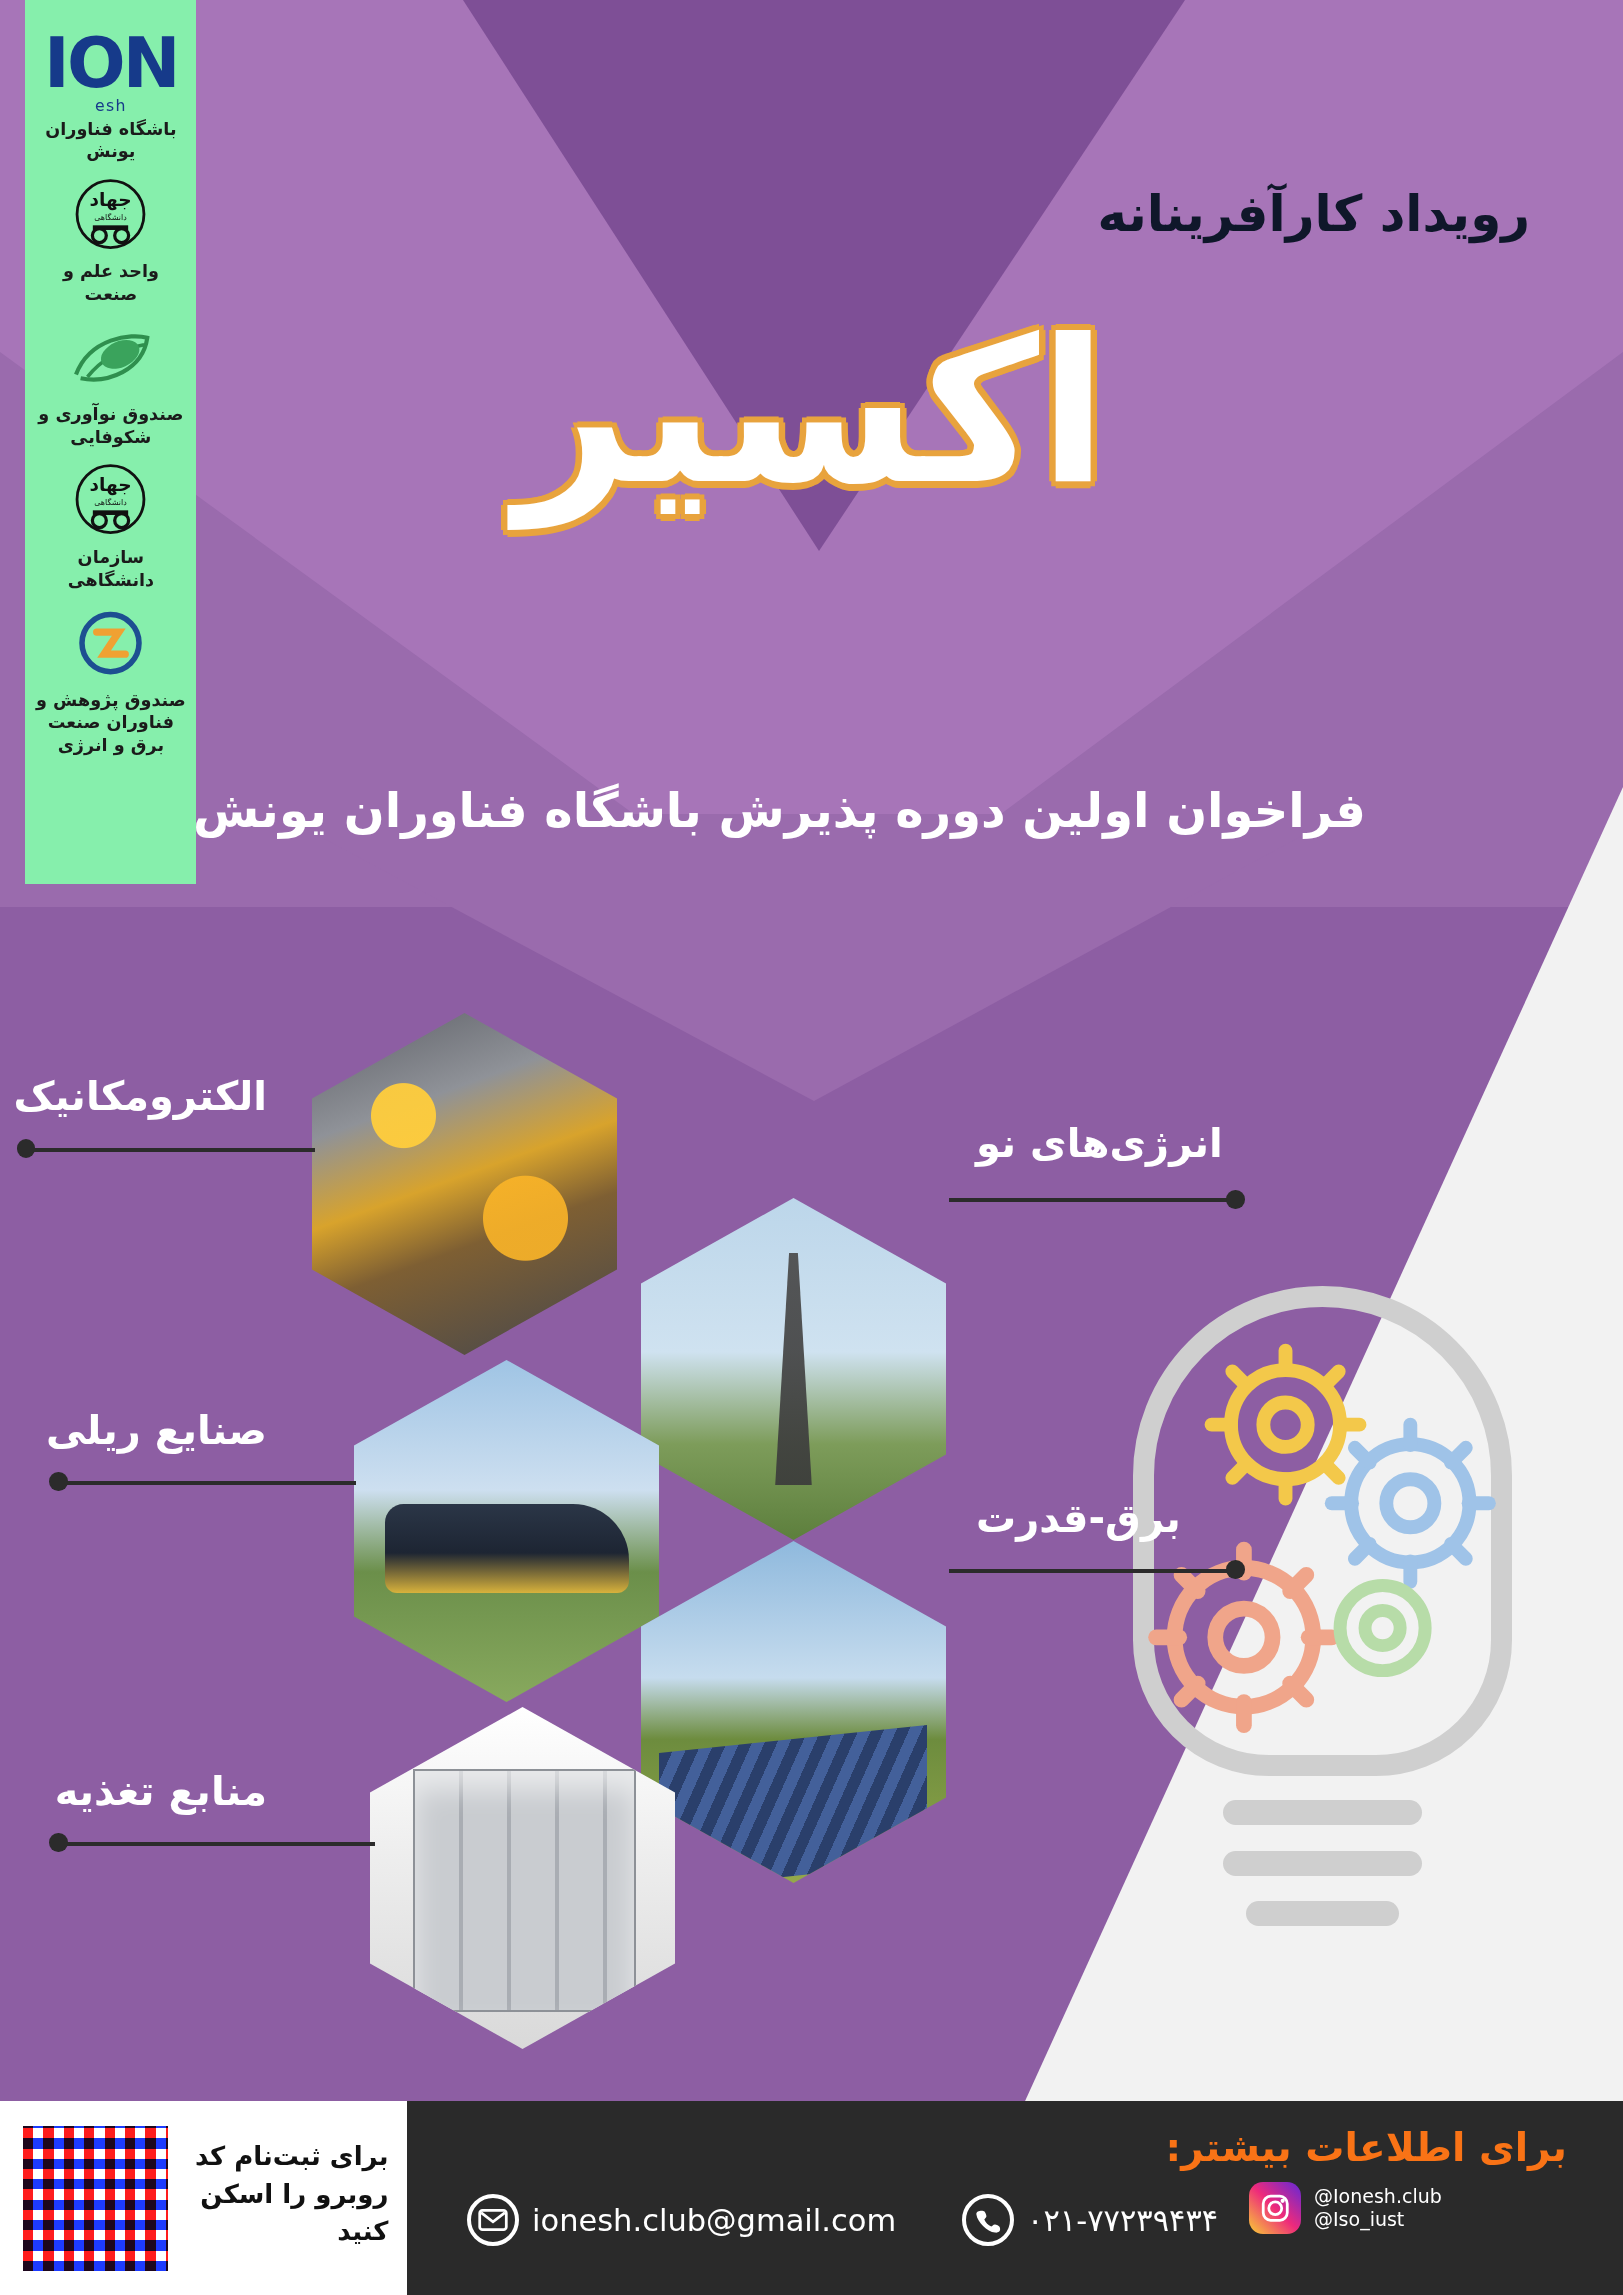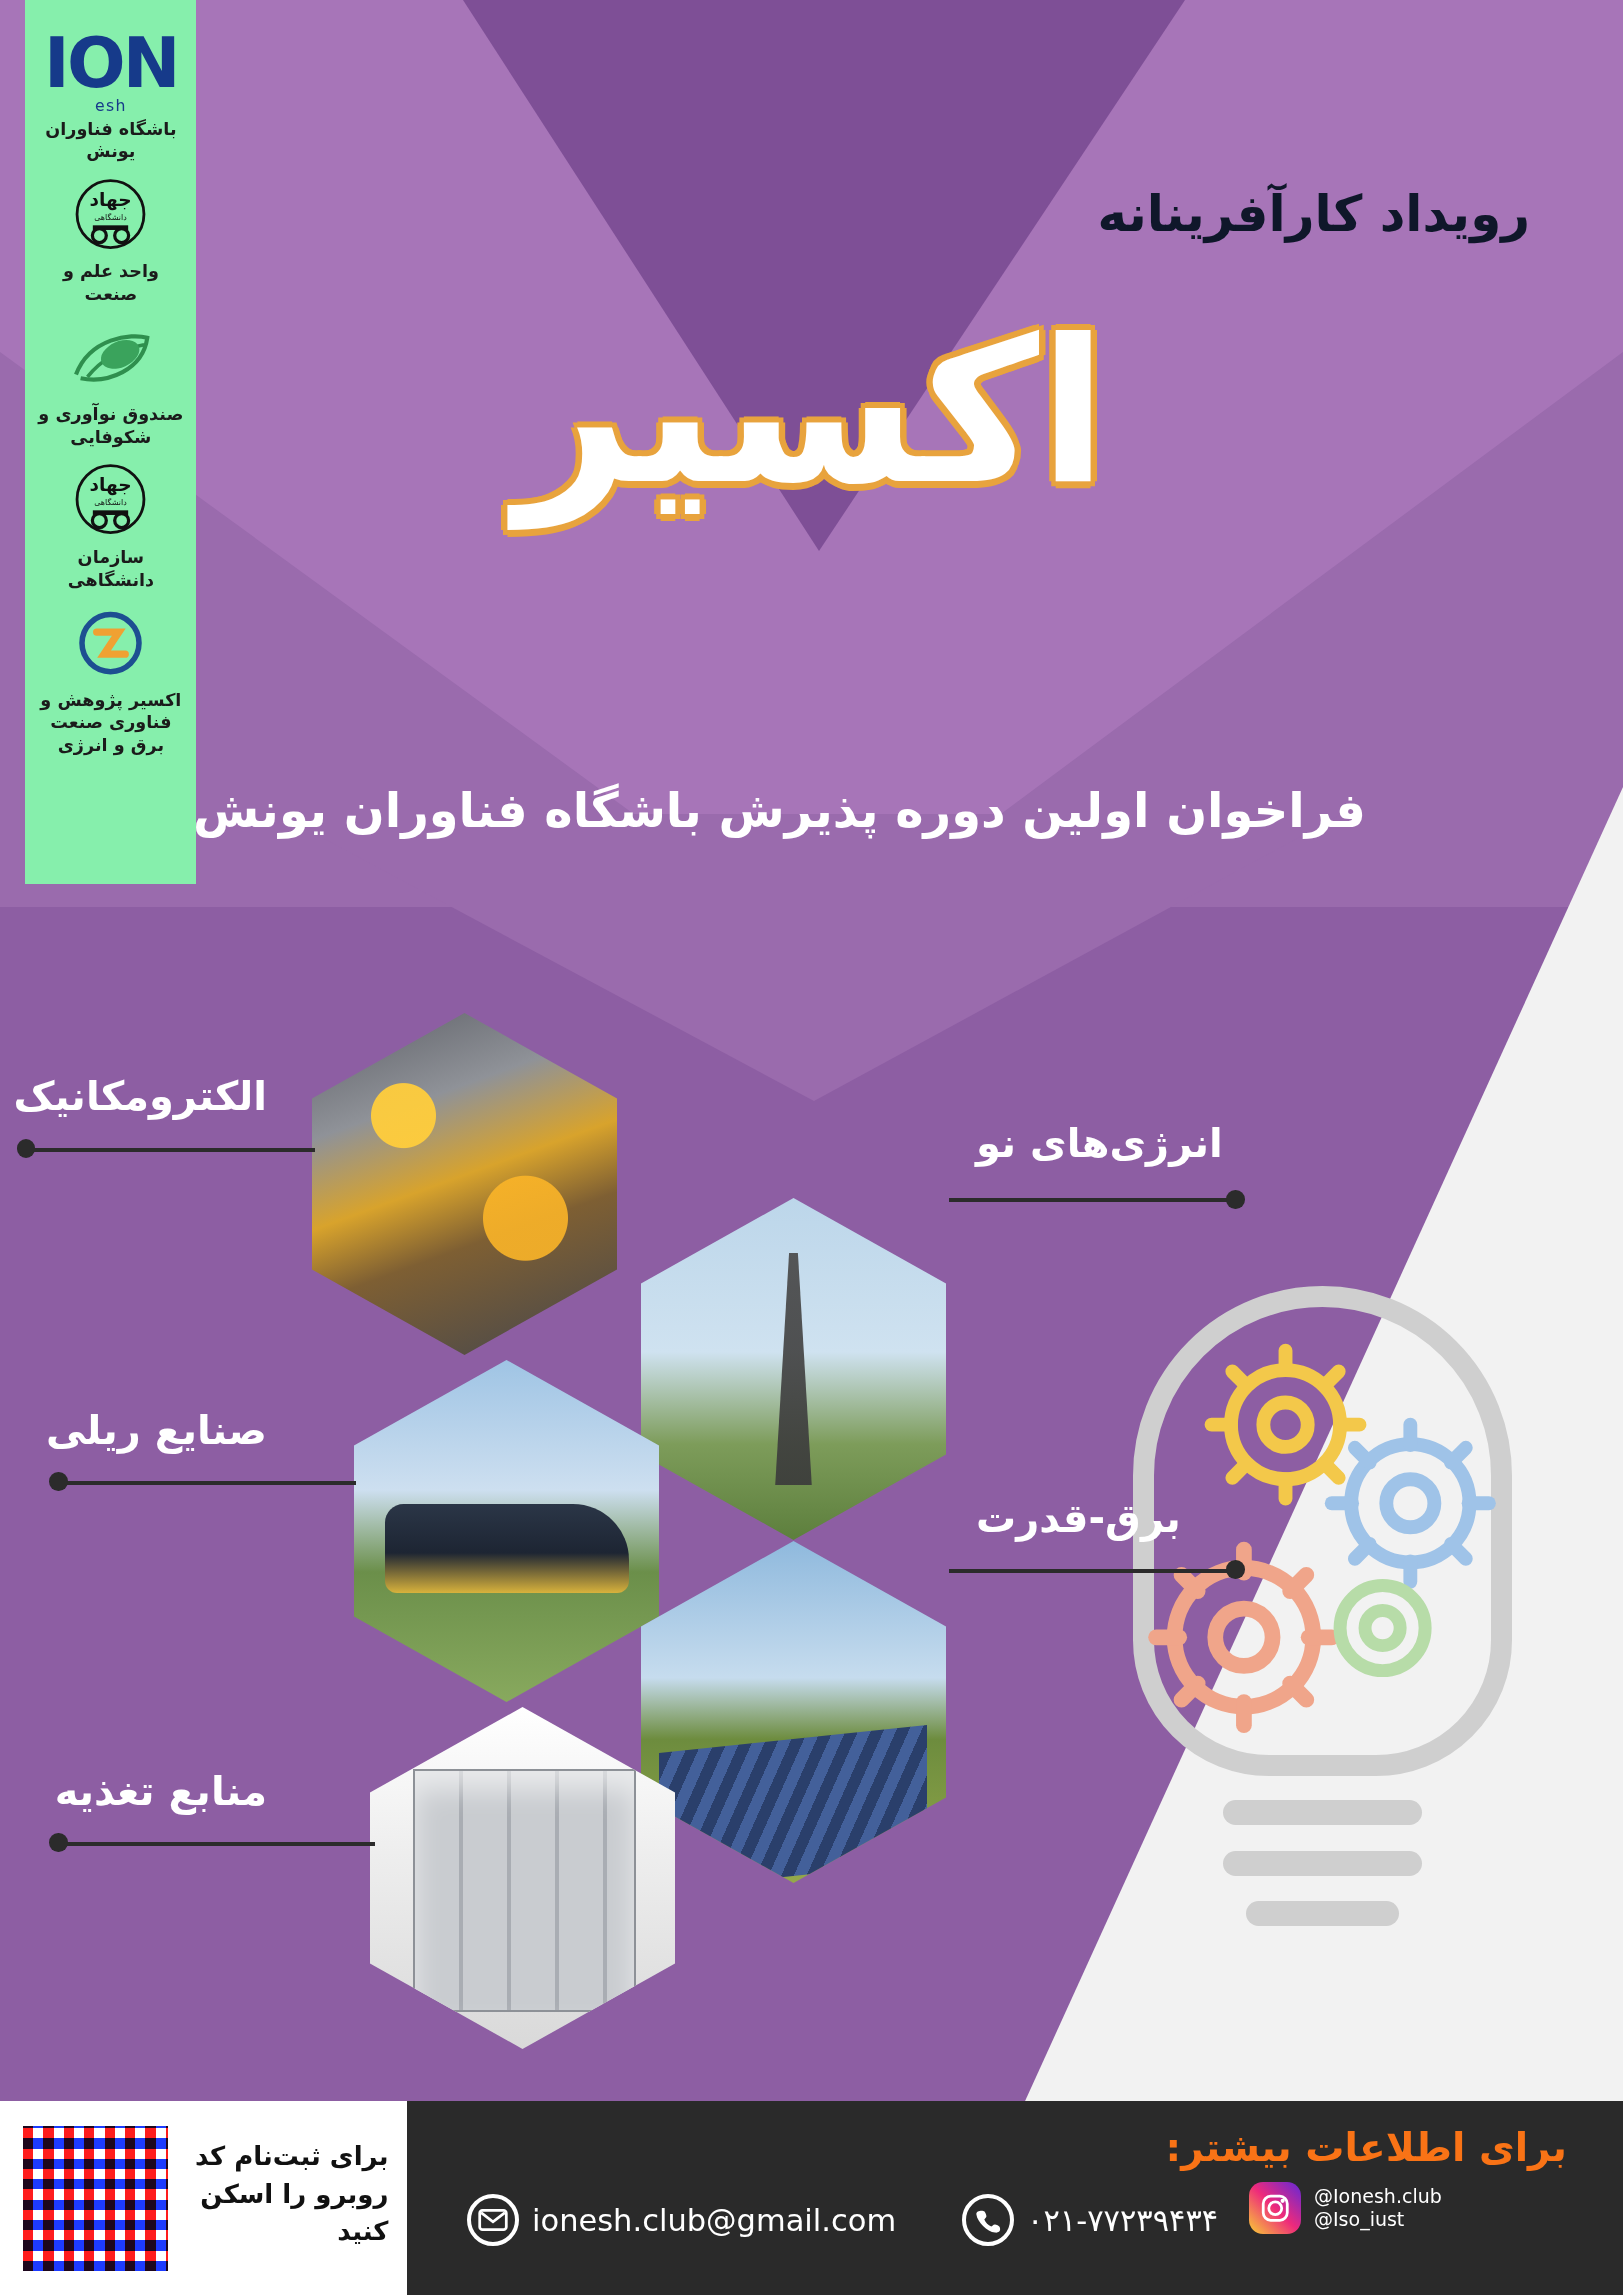--- a/index.html
+++ b/index.html
@@ -474,21 +474,21 @@
       <div class="logo-caption">سازمان دانشگاهی</div>
     </div>
 
     <div class="logo-block">
       <div class="logo-mark">
         <svg width="93" height="69" viewBox="0 0 200 150">
           <circle cx="100" cy="72" r="62" fill="none" stroke="#1d4f91" stroke-width="12"></circle>
           <path d="M70 48 L118 48 L86 96 L132 96" fill="none" stroke="#f0a132" stroke-width="16" stroke-linecap="round"></path>
         </svg>
       </div>
-      <div class="logo-caption">اکسیر پژوهش و فناوری صنعت برق و انرژی</div>
+      <div class="logo-caption">صندوق پژوهش و فناوران صنعت برق و انرژی</div>
     </div>
 
   </div>
 
   <div class="kicker">رویداد کارآفرینانه</div>
   <div class="brand">اکسیر</div>
   <div class="subtitle">فراخوان اولین دوره پذیرش باشگاه فناوران یونش</div>
 
   <div class="hex" style="left:312px; top:1013px; width:305px; height:342px;">
     <div class="hex-inner ph-robots"></div>

